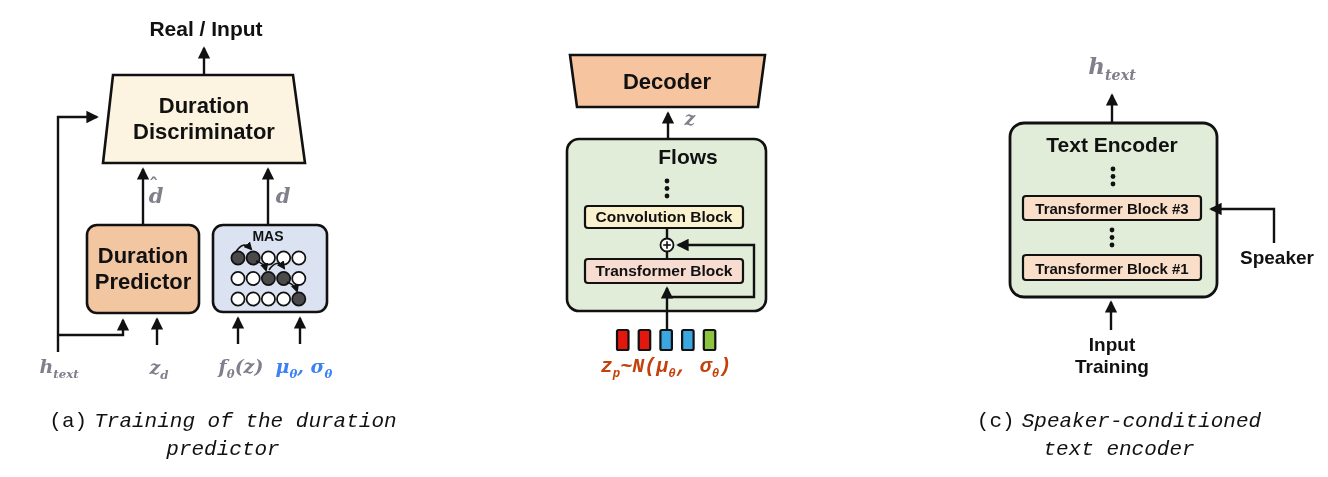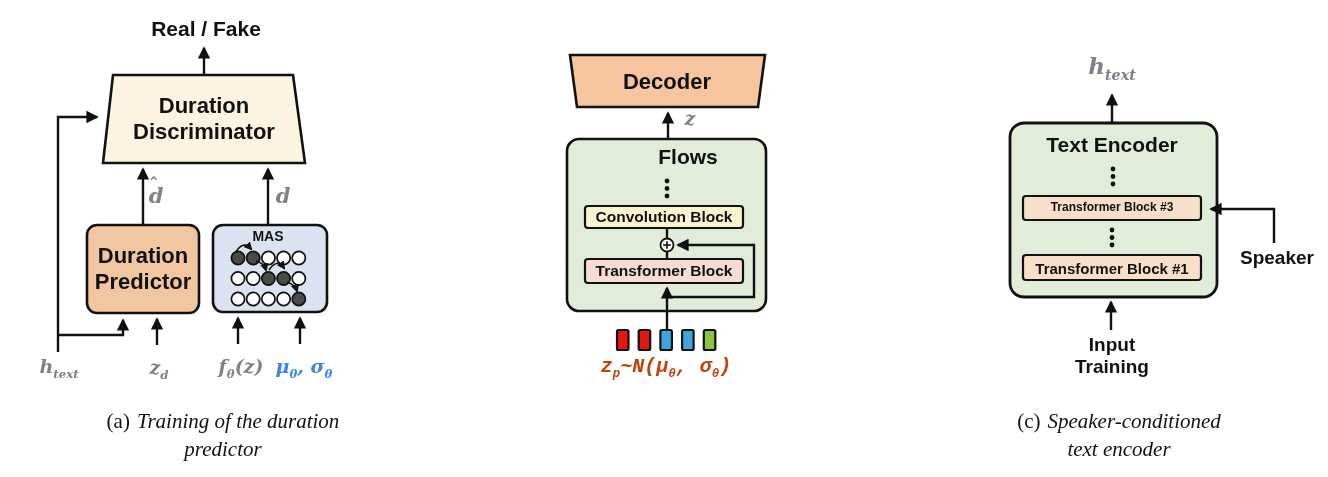--- a/index.html
+++ b/index.html
@@ -5,21 +5,21 @@
   html,body{margin:0;padding:0;background:#ffffff;}
   #figure{position:relative;width:1328px;height:477px;background:#ffffff;overflow:hidden;
           font-family:"Liberation Sans",sans-serif;}
   #shapes{position:absolute;left:0;top:0;}
   .dlabel{position:absolute;font-family:"Liberation Sans",sans-serif;font-weight:bold;color:#111;
           text-align:center;transform:translateX(-50%);line-height:1.18;white-space:nowrap;}
   .math{font-family:"DejaVu Serif","Liberation Serif",serif;font-weight:bold;font-style:italic;}
   .math sub{font-size:0.62em;font-weight:bold;}
   .hatwrap{position:relative;display:inline-block;}
   .hat{position:absolute;top:-0.55em;left:0.02em;font-size:0.9em;font-style:normal;}
-  .caption{position:absolute;font-family:Liberation Serif, serif;font-size:21px;color:#111;
+  .caption{position:absolute;font-family:Liberation Mono, monospace;font-size:21px;color:#111;
            text-align:center;transform:translateX(-50%);line-height:1.32;white-space:nowrap;}
   .ctag{margin-right:7px;font-style:normal;}
   .cit{font-style:italic;}
 </style>
 </head>
 <body>
 
 <div id="figure">
 
   <svg id="shapes" width="1328" height="477" viewBox="0 0 1328 477">
@@ -117,21 +117,21 @@
         <circle cx="1113" cy="176.5" r="2.4"></circle>
         <circle cx="1113" cy="184" r="2.4"></circle>
     </g>
     <g fill="#111111">
       <circle cx="1112" cy="230" r="2.4"></circle>
         <circle cx="1112" cy="237.5" r="2.4"></circle>
         <circle cx="1112" cy="245" r="2.4"></circle>
     </g>
   </svg>
 
-  <div class="dlabel" style="left:206px;top:17px;font-size:21px;">Real / Fake</div>
+  <div class="dlabel" style="left:206px;top:17px;font-size:21px;">Real / Input</div>
   <div class="dlabel" style="left:204px;top:93px;font-size:22px;">
     <div>Duration</div>
     <div>Discriminator</div>
   </div>
   <div class="dlabel math" style="left: 156px; top: 184px; font-size: 21px; color: rgb(128, 128, 140);">
     <span class="hatwrap"><span class="hat">ˆ</span><span>d</span></span>
   </div>
   <div class="dlabel math" style="left: 283px; top: 184px; font-size: 21px; color: rgb(128, 128, 140);">d</div>
   <div class="dlabel" style="left:143px;top:243px;font-size:22px;">
     <div>Duration</div>
@@ -161,21 +161,21 @@
   <div class="dlabel" style="left:664px;top:208px;font-size:15.5px;">Convolution Block</div>
   <div class="dlabel" style="left:664px;top:262px;font-size:15.5px;">Transformer Block</div>
   <div class="dlabel math" style="left: 666px; top: 355px; font-size: 20px; color: #c2410c; font-family: Liberation Mono, monospace;">
     <span>z</span><sub>p</sub><span>~N(</span><span>μ</span><sub>θ</sub><span>, </span><span>σ</span><sub>θ</sub><span>)</span>
   </div>
 
   <div class="dlabel math" style="left: 1112px; top: 52px; font-size: 23px; color: rgb(128, 128, 140);">
     <span>h</span><sub>text</sub>
   </div>
   <div class="dlabel" style="left:1112px;top:133px;font-size:21px;">Text Encoder</div>
-  <div class="dlabel" style="left:1112px;top:200px;font-size:12px;">Transformer Block #3</div>
+  <div class="dlabel" style="left:1112px;top:200px;font-size:15px;">Transformer Block #3</div>
   <div class="dlabel" style="left:1112px;top:260px;font-size:15px;">Transformer Block #1</div>
   <div class="dlabel" style="left:1277px;top:247px;font-size:19px;">Speaker</div>
   <div class="dlabel" style="left:1112px;top:334px;font-size:19px;line-height:1.15;">
     <div>Input</div>
     <div>Training</div>
   </div>
   <div class="caption" style="left:1119px;top:408px;">
     <div><span class="ctag">(c)</span><span class="cit">Speaker-conditioned</span></div>
     <div class="cit">text encoder</div>
   </div>

